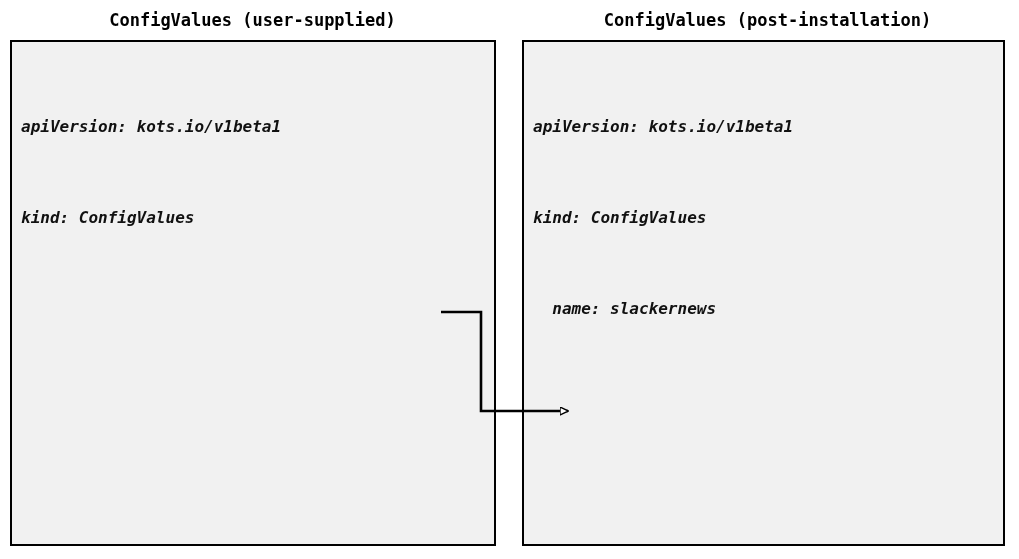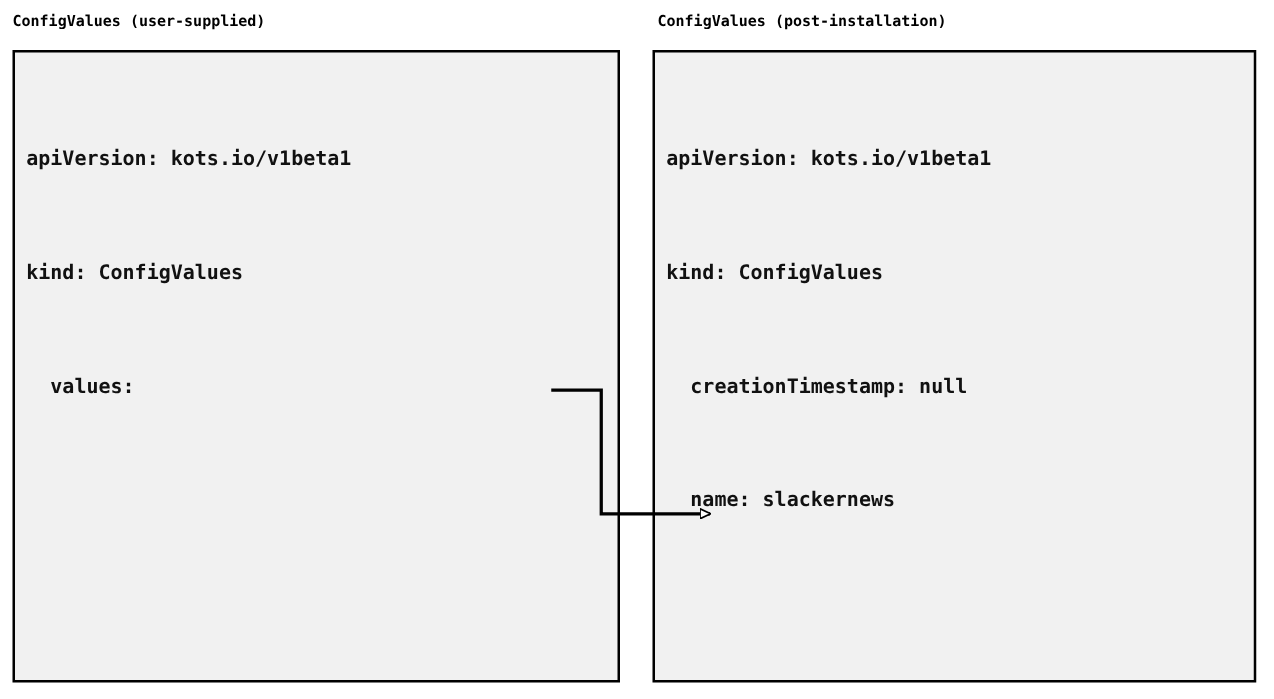--- a/index.html
+++ b/index.html
@@ -11,33 +11,35 @@
     width: 1019px;
     height: 559px;
     position: relative;
     overflow: hidden;
     font-family: "DejaVu Sans Mono", "Liberation Mono", monospace;
   }
 
   .panel-title {
     position: absolute;
     font-family: "DejaVu Sans Mono", "Liberation Mono", monospace;
-    font-size: 12px;
+    font-size: 17px;
     font-weight: bold;
     color: #000000;
     letter-spacing: 0px;
     white-space: pre;
+    text-align: center;
   }
 
   .panel {
     position: absolute;
     background: #f1f1f1;
     border: 2.5px solid #000000;
     box-sizing: border-box;
     overflow: hidden;
+    font-style: italic;
   }
 
   .code {
     position: absolute;
     top: 9px;
     left: 9px;
     right: 2px;
     font-family: "DejaVu Sans Mono", "Liberation Mono", monospace;
     font-size: 16px;
     font-weight: bold;
@@ -69,37 +71,35 @@
 </style>
 </head>
 <body>
 
 <div class="panel-title" style="left: 10px; top: 10px; width: 485px;">ConfigValues (user-supplied)</div>
 
 <div class="panel" style="left: 10px; top: 40px; width: 486px; height: 506px;">
   <div class="code">
     <span class="line"><span class="seg">apiVersion: kots.io/v1beta1</span></span>
     <span class="line"><span class="seg">kind: ConfigValues</span></span>
-    <span class="line"><span class="seg">  values:</span></span>
     
     
     
     
     
     
   </div>
 </div>
 
 <div class="panel-title" style="left: 526px; top: 10px; width: 483px;">ConfigValues (post-installation)</div>
 
 <div class="panel" style="left: 522px; top: 40px; width: 483px; height: 506px;">
   <div class="code">
     <span class="line"><span class="seg">apiVersion: kots.io/v1beta1</span></span>
     <span class="line"><span class="seg">kind: ConfigValues</span></span>
-    <span class="line"><span class="seg">  creationTimestamp: null</span></span>
     <span class="line"><span class="seg">  name: slackernews</span></span>
     
     
     
     
     
     
     
     
     

